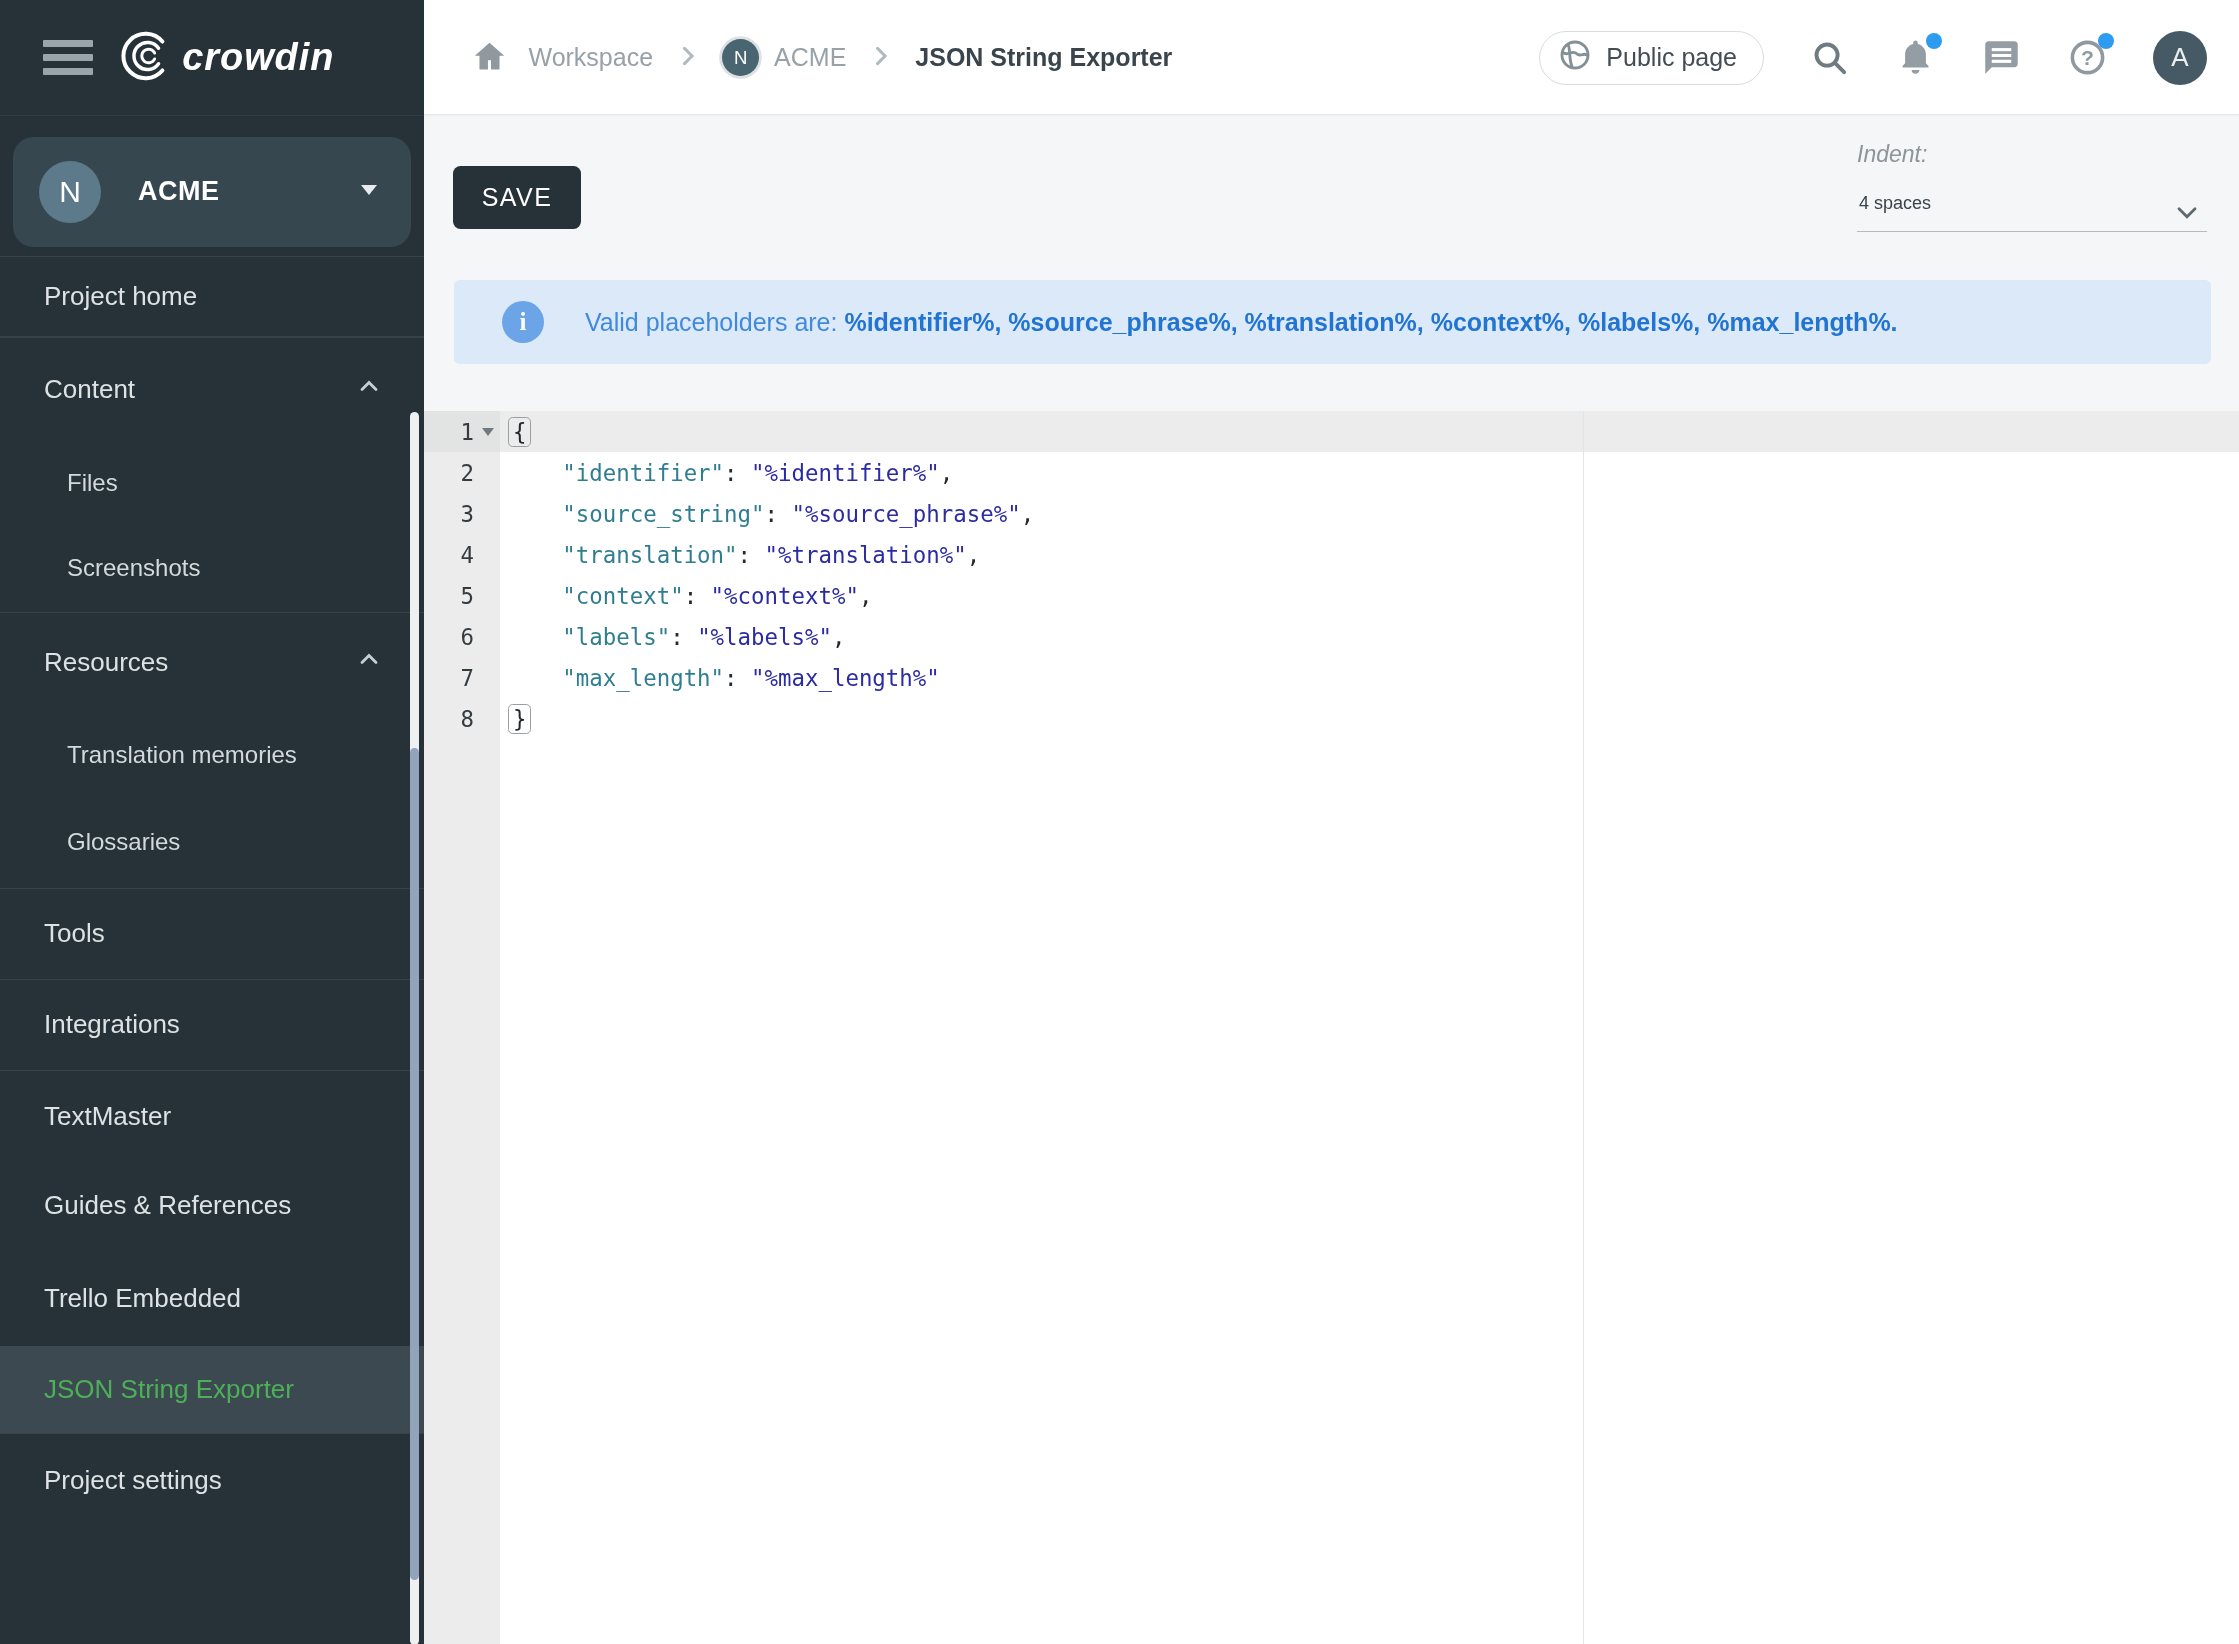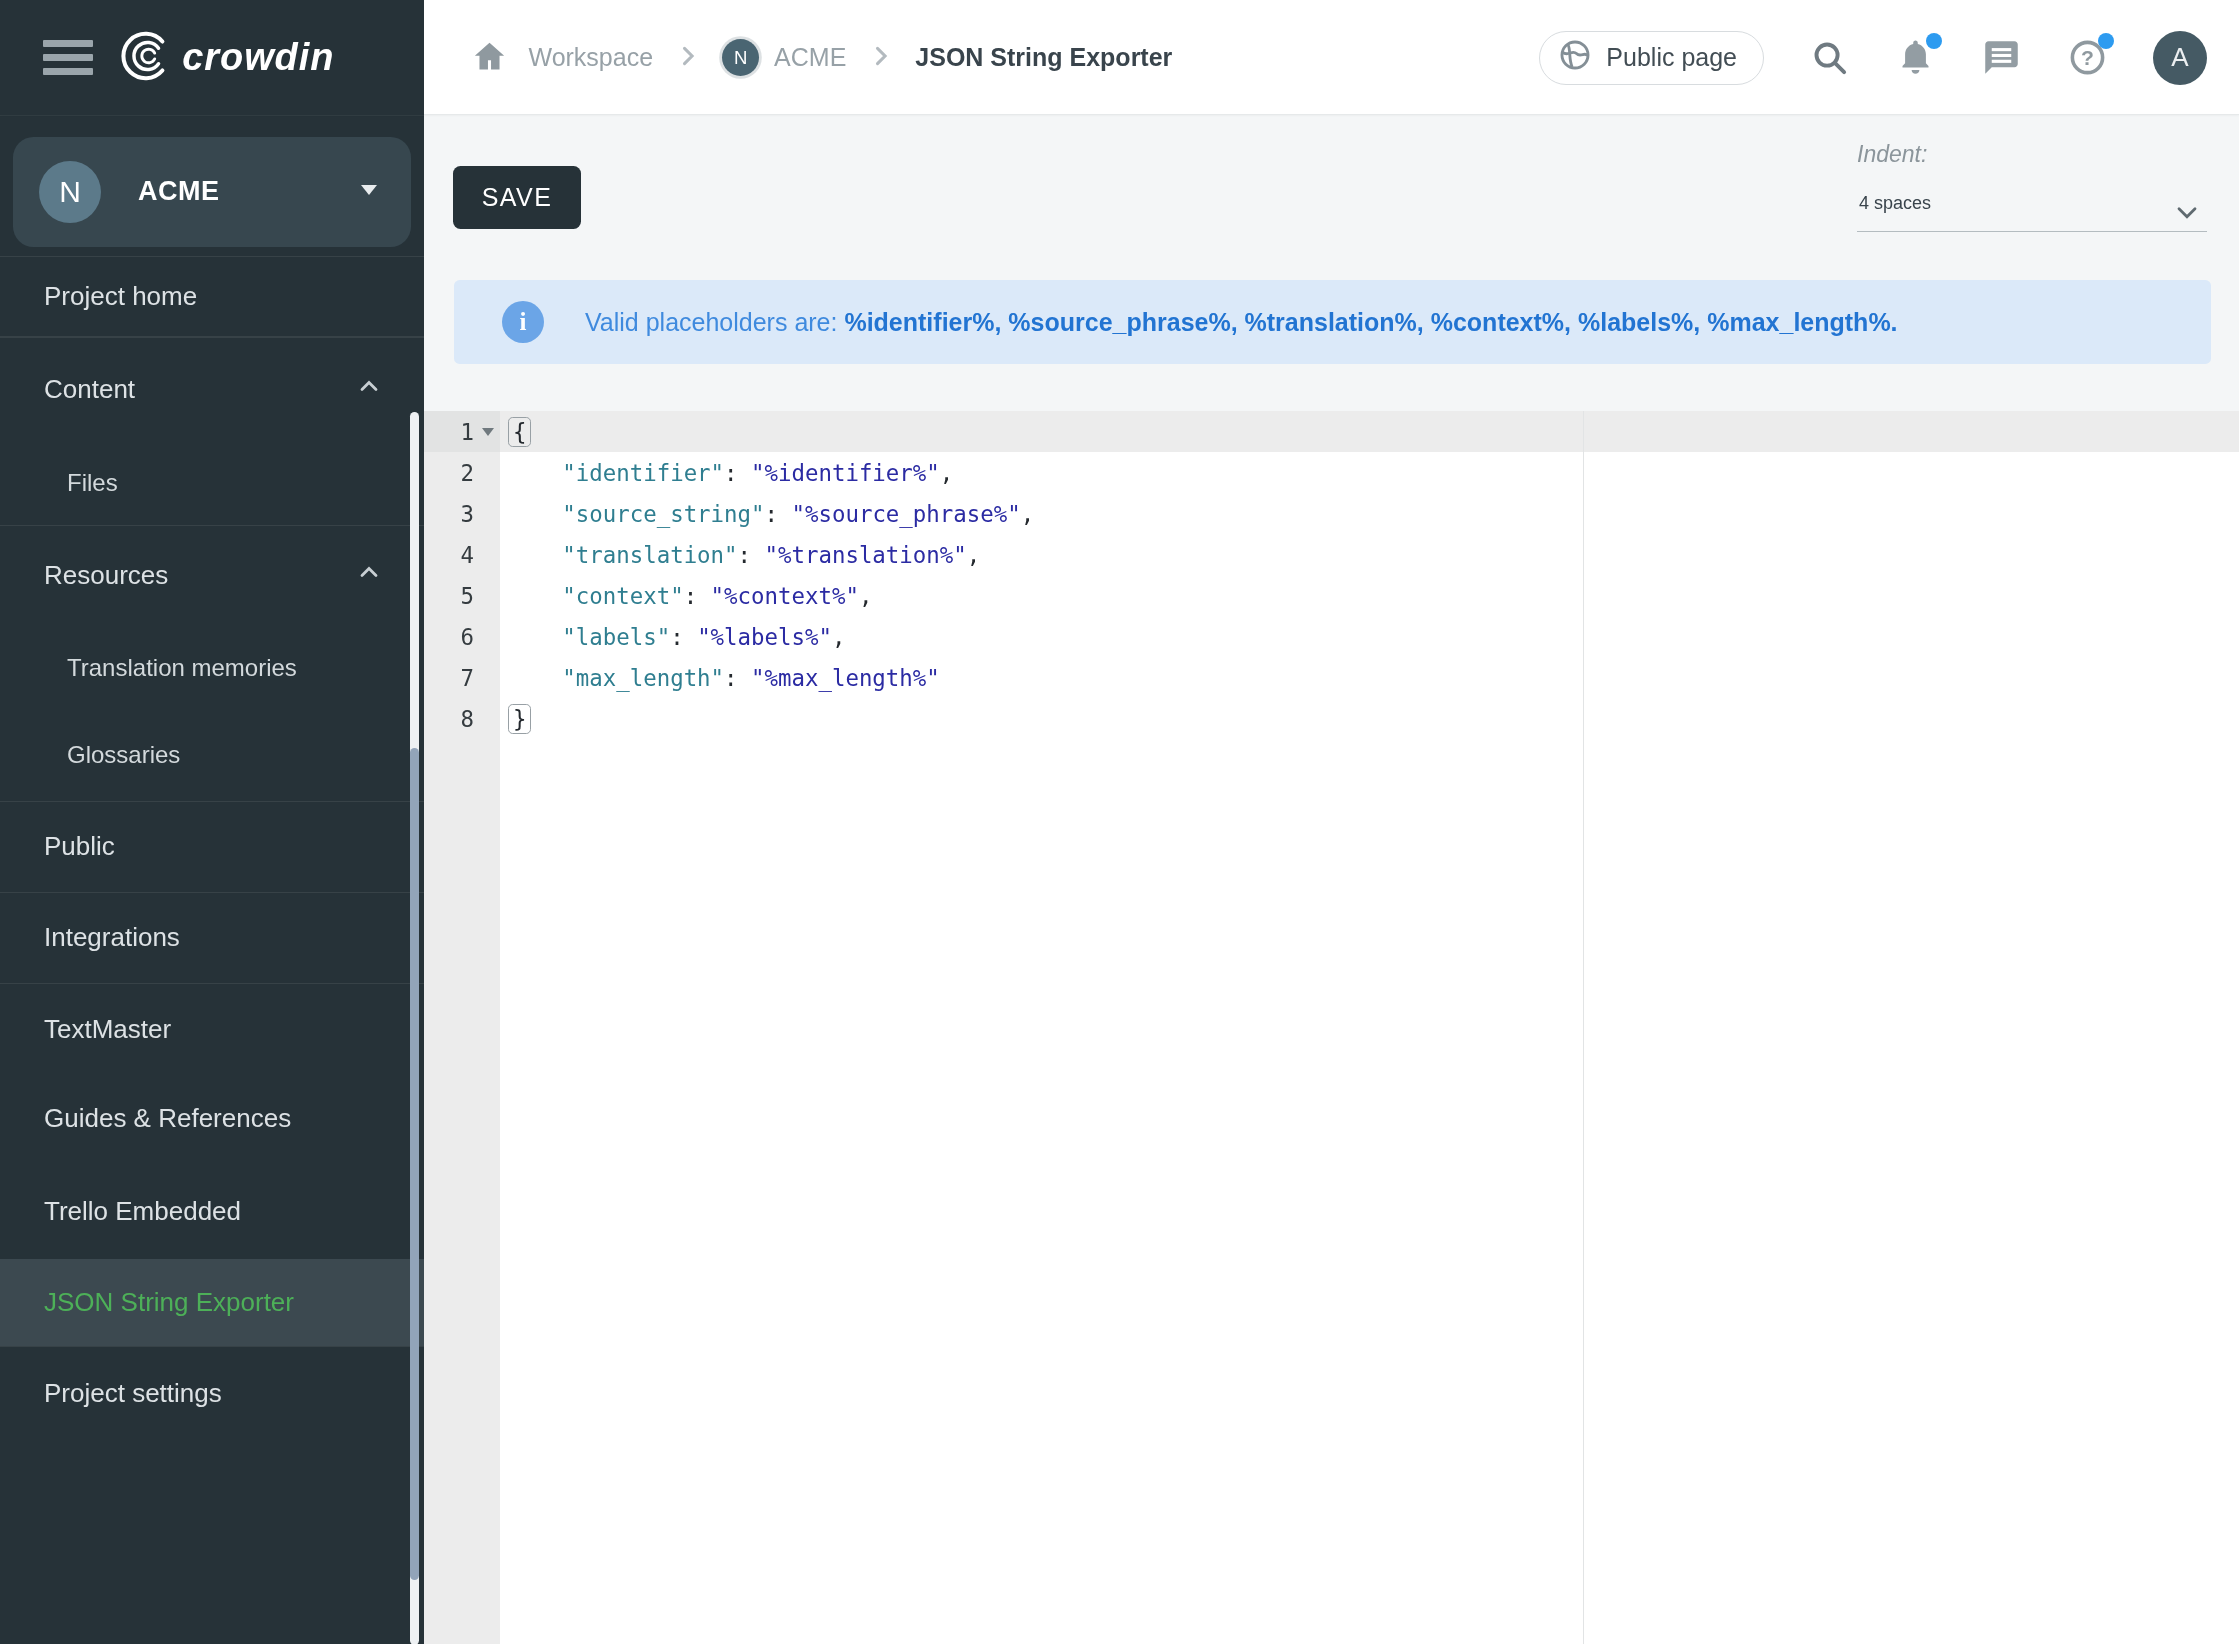--- a/index.html
+++ b/index.html
@@ -175,36 +175,39 @@
       <div class="nav-div"></div>
       <div class="nav-item hdr" style="height: 103px;">
         <span>Content</span>
         <span class="chev-up"><svg width="28" height="28" viewBox="0 0 24 24" fill="none" stroke="#c8cfd3" stroke-width="2.4" stroke-linecap="round">
             <polyline points="6,15 12,9 18,15"></polyline>
           </svg></span>
       </div>
       <div class="nav-item sub" style="height: 84px;">
         <span>Files</span>
       </div>
+      <div class="nav-item sub" style="height: 87px;">
+        <span>Screenshots</span>
+      </div>
       <div class="nav-div"></div>
       <div class="nav-item hdr" style="height: 100px;">
         <span>Resources</span>
         <span class="chev-up"><svg width="28" height="28" viewBox="0 0 24 24" fill="none" stroke="#c8cfd3" stroke-width="2.4" stroke-linecap="round">
             <polyline points="6,15 12,9 18,15"></polyline>
           </svg></span>
       </div>
       <div class="nav-item sub" style="height: 84px;">
         <span>Translation memories</span>
       </div>
       <div class="nav-item sub" style="height: 91px;">
         <span>Glossaries</span>
       </div>
       <div class="nav-div"></div>
       <div class="nav-item hdr" style="height: 90px;">
-        <span>Public</span>
+        <span>Tools</span>
       </div>
       <div class="nav-div"></div>
       <div class="nav-item hdr" style="height: 91px;">
         <span>Integrations</span>
       </div>
       <div class="nav-div"></div>
       <div class="nav-item hdr" style="height: 90px;">
         <span>TextMaster</span>
       </div>
       <div class="nav-item hdr" style="height: 89px;">

